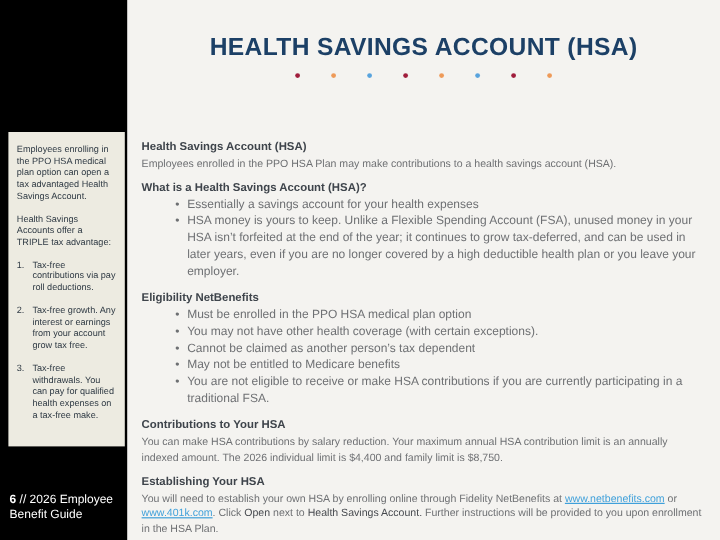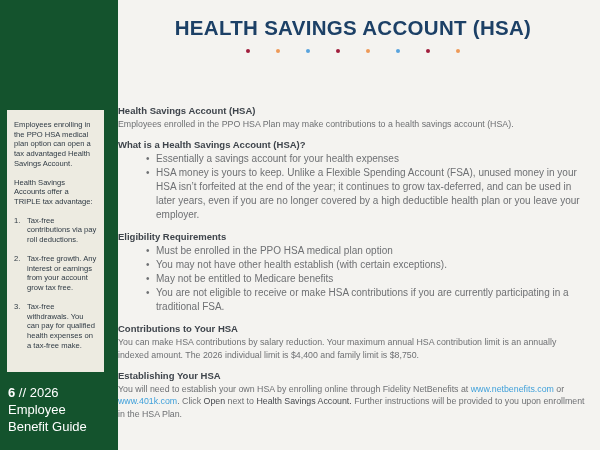--- a/index.html
+++ b/index.html
@@ -1,55 +1,55 @@
 <!DOCTYPE html>
 <html><head>
 <meta charset="utf-8">
 <style>
   html,body { margin:0; padding:0; background:#e9e9e7; }
   .slide {
     position:relative; width:600px; height:450px; overflow:hidden;
     background:#F4F3F0; font-family:"Liberation Sans", sans-serif;
   }
   
-  .sidebar { position:absolute; left:0; top:0; width:118px; height:450px; background:#14532d; }
+  .sidebar { position:absolute; left:0; top:0; width:106px; height:450px; background:#000000; }
   .sidebar-card {
     position:absolute; left:7px; top:110px; width:97px; height:262px;
     box-sizing:border-box; background:#EDEBE1; padding:10px 7px 6px 7px;
     color:#2F3A44; font-size:7.6px; line-height:1.28; overflow:hidden;
   }
   .sidebar-card p { margin:0 0 9px 0; }
   .adv-list { list-style:none; margin:0; padding:0; }
   .adv-list li { display:flex; margin-bottom:9px; }
   .adv-num { width:13px; flex:none; }
   .adv-text { flex:1; }
   .sidebar-footer {
     position:absolute; left:8px; bottom:14px; width:90px;
-    color:#FFFFFF; font-size:13px; line-height:1.3;
+    color:#FFFFFF; font-size:10px; line-height:1.3;
   }
   .pg-num { font-weight:bold; }
   
-  .content { position:absolute; left:106px; top:0; width:494px; height:320px; }
+  .content { position:absolute; left:106px; top:12px; width:494px; height:320px; }
   .title {
     margin:16px 6px 0 6px; text-align:center;
     font-size:20.5px; font-weight:bold; letter-spacing:0.3px; color:#1C4066;
   }
   .dots { display:flex; justify-content:center; gap:26px; margin-top:9px; }
   .dot { width:4px; height:4px; border-radius:50%; }
   .sections { margin:52px 14px 0 12px; }
   section { margin-bottom:9px; }
   .sec-heading { font-size:9.5px; font-weight:bold; color:#3E444B; margin:0 0 2px 0; }
   .body-text { font-size:8.8px; color:#6E7073; line-height:1.4; margin:0; }
   .bullets {
     list-style:none; margin:0; padding:0 0 0 28px;
     font-size:10px; color:#6E7073; line-height:1.4;
   }
   .bullets li { position:relative; padding-left:10px; }
   .bullets li::before { content:"\2022"; position:absolute; left:0; top:0; color:#6E7073; }
-  a.link { color:#3FA0DA; cursor:pointer; }
+  a.link { color:#3FA0DA; text-decoration:underline; cursor:pointer; }
   .inline-bold { font-weight:normal; color:#46494E; }
 </style>
 </head>
 <body>
 
 <div class="slide">
 
   <aside class="sidebar">
     <div class="sidebar-card">
       <p>Employees enrolling in the PPO HSA medical plan option can open a tax advantaged Health Savings Account.</p>
@@ -94,24 +94,25 @@
 
       <section>
         <h3 class="sec-heading">What is a Health Savings Account (HSA)?</h3>
         <ul class="bullets">
             <li>Essentially a savings account for your health expenses</li>
             <li>HSA money is yours to keep. Unlike a Flexible Spending Account (FSA), unused money in your HSA isn’t forfeited at the end of the year; it continues to grow tax-deferred, and can be used in later years, even if you are no longer covered by a high deductible health plan or you leave your employer.</li>
           </ul>
       </section>
 
       <section>
-        <h3 class="sec-heading">Eligibility Requirements</h3>
+        <h3 class="sec-heading">Eligibility NetBenefits</h3>
         <ul class="bullets">
             <li>Must be enrolled in the PPO HSA medical plan option</li>
-            <li>You may not have other health establish (with certain exceptions).</li>
+            <li>You may not have other health coverage (with certain exceptions).</li>
+            <li>Cannot be claimed as another person’s tax dependent</li>
             <li>May not be entitled to Medicare benefits</li>
             <li>You are not eligible to receive or make HSA contributions if you are currently participating in a traditional FSA.</li>
           </ul>
       </section>
 
       <section>
         <h3 class="sec-heading">Contributions to Your HSA</h3>
         <p class="body-text">You can make HSA contributions by salary reduction. Your maximum annual HSA contribution limit is an annually indexed amount. The 2026 individual limit is $4,400 and family limit is $8,750.</p>
       </section>
 

